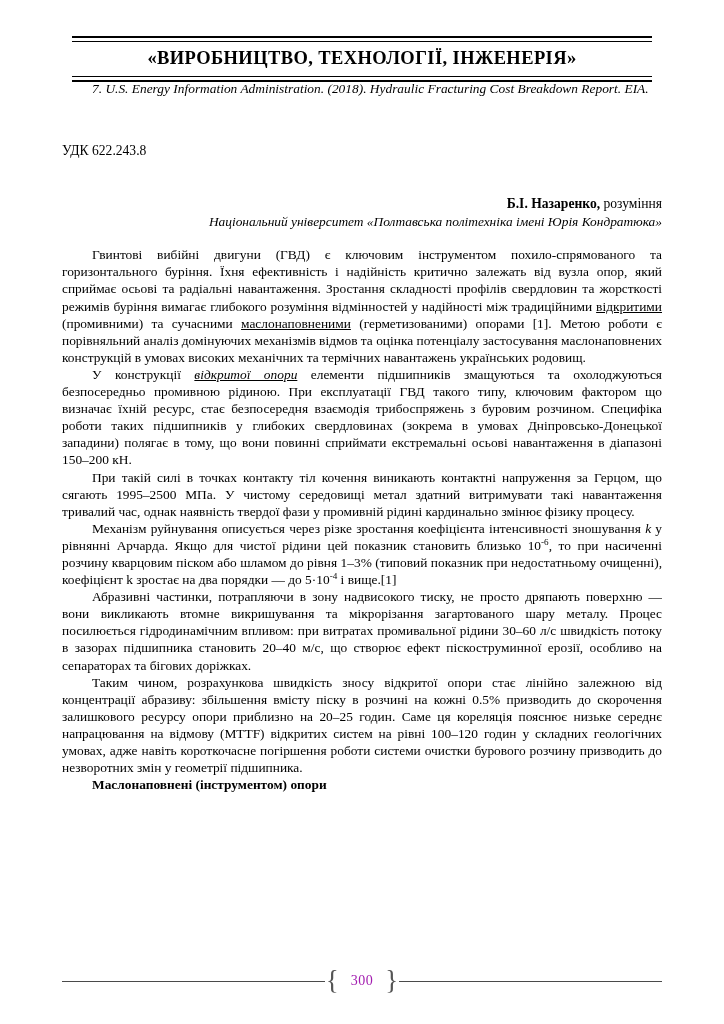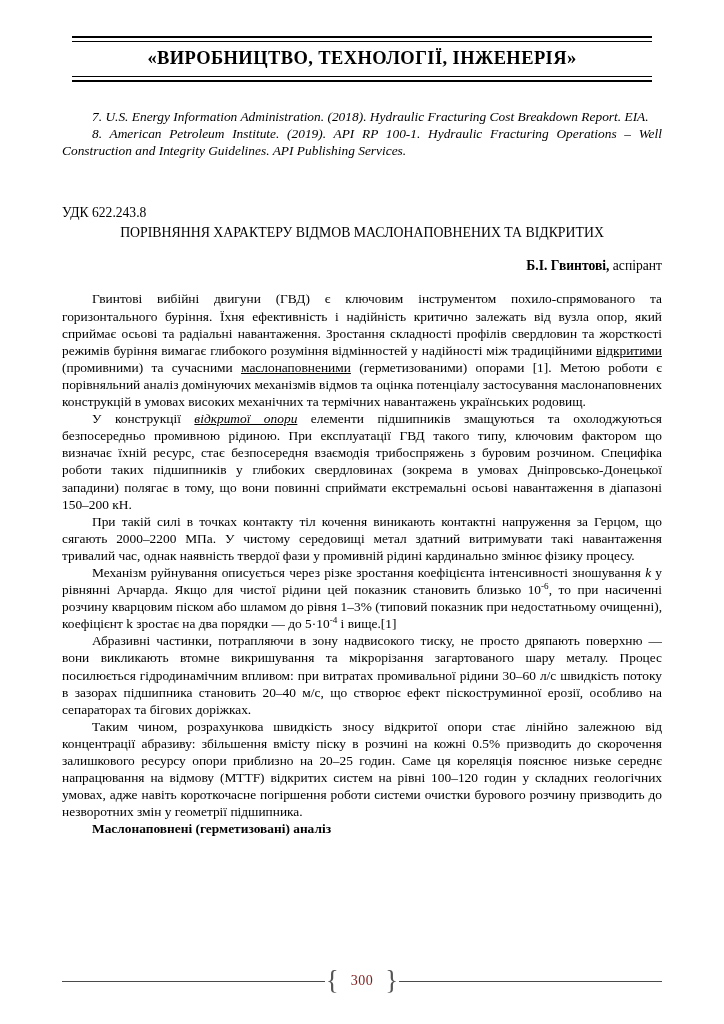--- a/index.html
+++ b/index.html
@@ -52,21 +52,21 @@
     letter-spacing: 0.4px;
     line-height: 1.0;
     padding: 7px 0 8px 0;
     white-space: nowrap;
   }
 
   
   .content {
     position: absolute;
     left: 62px;
-    top: 108px;
+    top: 80px;
     width: 600px;
   }
 
   p, .line {
     margin: 0;
     font-size: 13.4px;
     line-height: 17.1px;
     text-align: justify;
     text-justify: inter-word;
     hyphens: none;
@@ -148,67 +148,67 @@
   .footer-brace {
     font-size: 27px;
     color: #555555;
     line-height: 1;
     padding: 0 1px;
     font-family: "Liberation Serif", serif;
     transform: translateY(-1px);
   }
   .footer-pageno {
     font-size: 14px;
-    color: #7f1d1d;
+    color: #a21caf;
     padding: 0 11px;
     letter-spacing: 0.5px;
   }
 </style>
 </head>
 <body>
 
 <div class="page">
 
   <div class="running-header">
     <div class="rule-double-top"></div>
     <div class="header-title">«ВИРОБНИЦТВО, ТЕХНОЛОГІЇ, ІНЖЕНЕРІЯ»</div>
     <div class="rule-double-bottom"></div>
   </div>
 
   <div class="content">
 
     <div class="refs">
       <p>7. U.S. Energy Information Administration. (2018). Hydraulic Fracturing Cost Breakdown Report. EIA.</p>
-      <p>8. American Petroleum Institute. (2019). API RP 100-1. Hydraulic Fracturing Operations – Well Construction and Integrity Guidelines. API Publishing Services.</p>
     </div>
 
     <div class="udk">УДК 622.243.8</div>
 
     <div class="article-title">
-      <span>ПОРІВНЯННЯ ХАРАКТЕРУ ВІДМОВ МАСЛОНАПОВНЕНИХ ТА ВІДКРИТИХ</span><br>
+      <br>
     </div>
 
-    <div class="author"><b>Б.І. Гвинтові,</b> <span>аспірант</span></div>
-
+    <div class="author"><b>Б.І. Назаренко,</b> <span>розуміння</span></div>
+
+    <div class="affiliation">Національний університет «Полтавська політехніка імені Юрія Кондратюка»</div>
 
     <div class="body-block">
 
       <p><span>Гвинтові вибійні двигуни (ГВД) є ключовим інструментом похило-спрямованого та горизонтального буріння. Їхня ефективність і надійність критично залежать від вузла опор, який сприймає осьові та радіальні навантаження. Зростання складності профілів свердловин та жорсткості режимів буріння вимагає глибокого розуміння відмінностей у надійності між традиційними </span><u>відкритими</u><span> (промивними) та сучасними </span><u>маслонаповненими</u><span> (герметизованими) опорами [1]. Метою роботи є порівняльний аналіз домінуючих механізмів відмов та оцінка потенціалу застосування маслонаповнених конструкцій в умовах високих механічних та термічних навантажень українських родовищ.</span></p>
 
       <p><span>У конструкції </span><em><u>відкритої опори</u></em><span> елементи підшипників змащуються та охолоджуються безпосередньо промивною рідиною. При експлуатації ГВД такого типу, ключовим фактором що визначає їхній ресурс, стає безпосередня взаємодія трибоспряжень з буровим розчином. Специфіка роботи таких підшипників у глибоких свердловинах (зокрема в умовах Дніпровсько-Донецької западини) полягає в тому, що вони повинні сприймати екстремальні осьові навантаження в діапазоні 150–200 кН.</span></p>
 
-      <p>При такій силі в точках контакту тіл кочення виникають контактні напруження за Герцом, що сягають 2000–2200 МПа. У чистому середовищі метал здатний витримувати такі навантаження тривалий час, однак наявність твердої фази у промивній рідині кардинально змінює фізику процесу.</p>
+      <p>При такій силі в точках контакту тіл кочення виникають контактні напруження за Герцом, що сягають 1995–2500 МПа. У чистому середовищі метал здатний витримувати такі навантаження тривалий час, однак наявність твердої фази у промивній рідині кардинально змінює фізику процесу.</p>
 
       <p><span>Механізм руйнування описується через різке зростання коефіцієнта інтенсивності зношування </span><em class="mathvar">k</em><span> у рівнянні Арчарда. Якщо для чистої рідини цей показник становить близько 10</span><sup>-6</sup><span>, то при насиченні розчину кварцовим піском або шламом до рівня 1–3% (типовий показник при недостатньому очищенні), коефіцієнт k зростає на два порядки — до 5·10</span><sup>-4</sup><span> і вище.[1]</span></p>
 
       <p>Абразивні частинки, потрапляючи в зону надвисокого тиску, не просто дряпають поверхню — вони викликають втомне викришування та мікрорізання загартованого шару металу. Процес посилюється гідродинамічним впливом: при витратах промивальної рідини 30–60 л/с швидкість потоку в зазорах підшипника становить 20–40 м/с, що створює ефект піскоструминної ерозії, особливо на сепараторах та бігових доріжках.</p>
 
       <p>Таким чином, розрахункова швидкість зносу відкритої опори стає лінійно залежною від концентрації абразиву: збільшення вмісту піску в розчині на кожні 0.5% призводить до скорочення залишкового ресурсу опори приблизно на 20–25 годин. Саме ця кореляція пояснює низьке середнє напрацювання на відмову (MTTF) відкритих систем на рівні 100–120 годин у складних геологічних умовах, адже навіть короткочасне погіршення роботи системи очистки бурового розчину призводить до незворотних змін у геометрії підшипника.</p>
 
-      <p class="subhead">Маслонаповнені (герметизовані) аналіз</p>
+      <p class="subhead">Маслонаповнені (інструментом) опори</p>
 
 
     </div>
   </div>
 
   <div class="footer">
     <div class="footer-rule"></div>
     <div class="footer-brace">{</div>
     <div class="footer-pageno">300</div>
     <div class="footer-brace">}</div>

